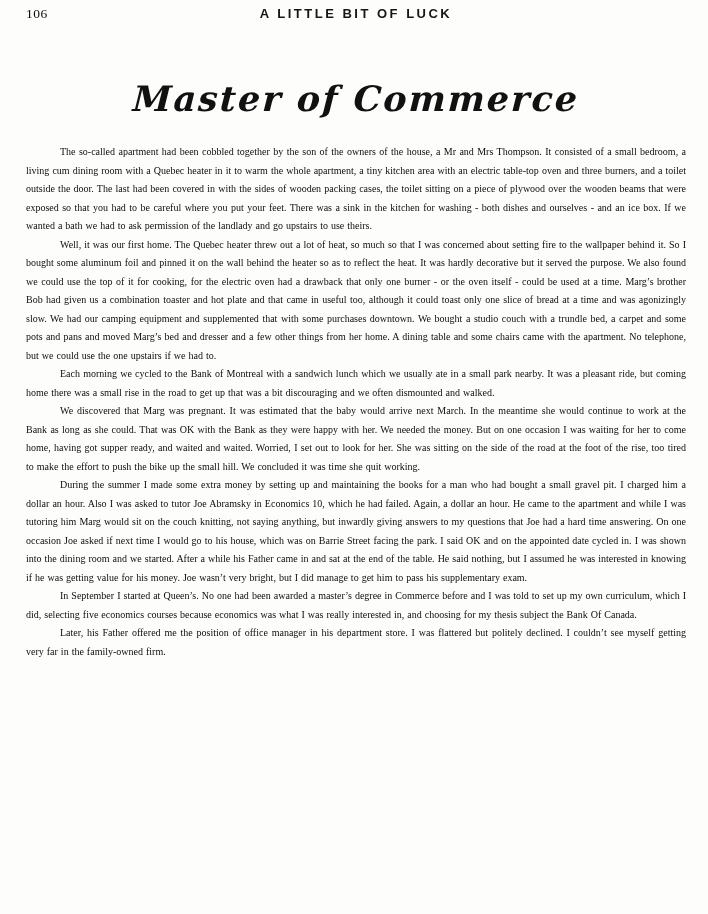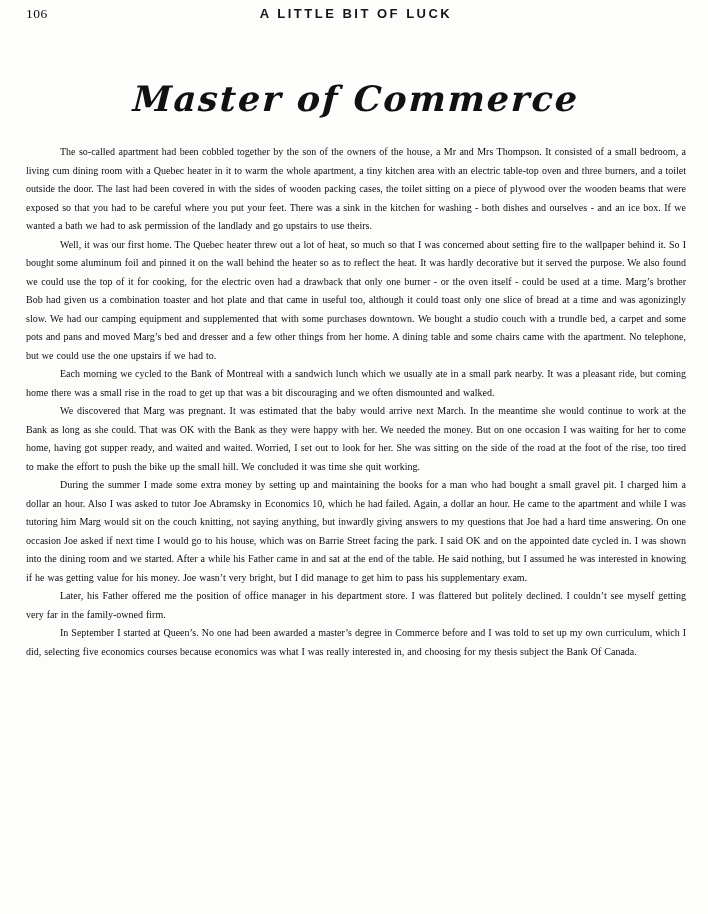--- a/index.html
+++ b/index.html
@@ -80,16 +80,16 @@
   </div>
 
   <h1 class="chapter-title">Master of Commerce</h1>
 
   <div class="content">
     <p>The so-called apartment had been cobbled together by the son of the owners of the house, a Mr and Mrs Thompson. It consisted of a small bedroom, a living cum dining room with a Quebec heater in it to warm the whole apartment, a tiny kitchen area with an electric table-top oven and three burners, and a toilet outside the door. The last had been covered in with the sides of wooden packing cases, the toilet sitting on a piece of plywood over the wooden beams that were exposed so that you had to be careful where you put your feet. There was a sink in the kitchen for washing - both dishes and ourselves - and an ice box. If we wanted a bath we had to ask permission of the landlady and go upstairs to use theirs.</p>
     <p>Well, it was our first home. The Quebec heater threw out a lot of heat, so much so that I was concerned about setting fire to the wallpaper behind it. So I bought some aluminum foil and pinned it on the wall behind the heater so as to reflect the heat. It was hardly decorative but it served the purpose. We also found we could use the top of it for cooking, for the electric oven had a drawback that only one burner - or the oven itself - could be used at a time. Marg’s brother Bob had given us a combination toaster and hot plate and that came in useful too, although it could toast only one slice of bread at a time and was agonizingly slow. We had our camping equipment and supplemented that with some purchases downtown. We bought a studio couch with a trundle bed, a carpet and some pots and pans and moved Marg’s bed and dresser and a few other things from her home. A dining table and some chairs came with the apartment. No telephone, but we could use the one upstairs if we had to.</p>
     <p>Each morning we cycled to the Bank of Montreal with a sandwich lunch which we usually ate in a small park nearby. It was a pleasant ride, but coming home there was a small rise in the road to get up that was a bit discouraging and we often dismounted and walked.</p>
     <p>We discovered that Marg was pregnant. It was estimated that the baby would arrive next March. In the meantime she would continue to work at the Bank as long as she could. That was OK with the Bank as they were happy with her. We needed the money. But on one occasion I was waiting for her to come home, having got supper ready, and waited and waited. Worried, I set out to look for her. She was sitting on the side of the road at the foot of the rise, too tired to make the effort to push the bike up the small hill. We concluded it was time she quit working.</p>
     <p>During the summer I made some extra money by setting up and maintaining the books for a man who had bought a small gravel pit. I charged him a dollar an hour. Also I was asked to tutor Joe Abramsky in Economics 10, which he had failed. Again, a dollar an hour. He came to the apartment and while I was tutoring him Marg would sit on the couch knitting, not saying anything, but inwardly giving answers to my questions that Joe had a hard time answering. On one occasion Joe asked if next time I would go to his house, which was on Barrie Street facing the park. I said OK and on the appointed date cycled in. I was shown into the dining room and we started. After a while his Father came in and sat at the end of the table. He said nothing, but I assumed he was interested in knowing if he was getting value for his money. Joe wasn’t very bright, but I did manage to get him to pass his supplementary exam.</p>
+    <p>In September I started at Queen’s. No one had been awarded a master’s degree in Commerce before and I was told to set up my own curriculum, which I did, selecting five economics courses because economics was what I was really interested in, and choosing for my thesis subject the Bank Of Canada.</p>
     <p>Later, his Father offered me the position of office manager in his department store. I was flattered but politely declined. I couldn’t see myself getting very far in the family-owned firm.</p>
-    <p>In September I started at Queen’s. No one had been awarded a master’s degree in Commerce before and I was told to set up my own curriculum, which I did, selecting five economics courses because economics was what I was really interested in, and choosing for my thesis subject the Bank Of Canada.</p>
   </div>
 </div>
 
 </body></html>

